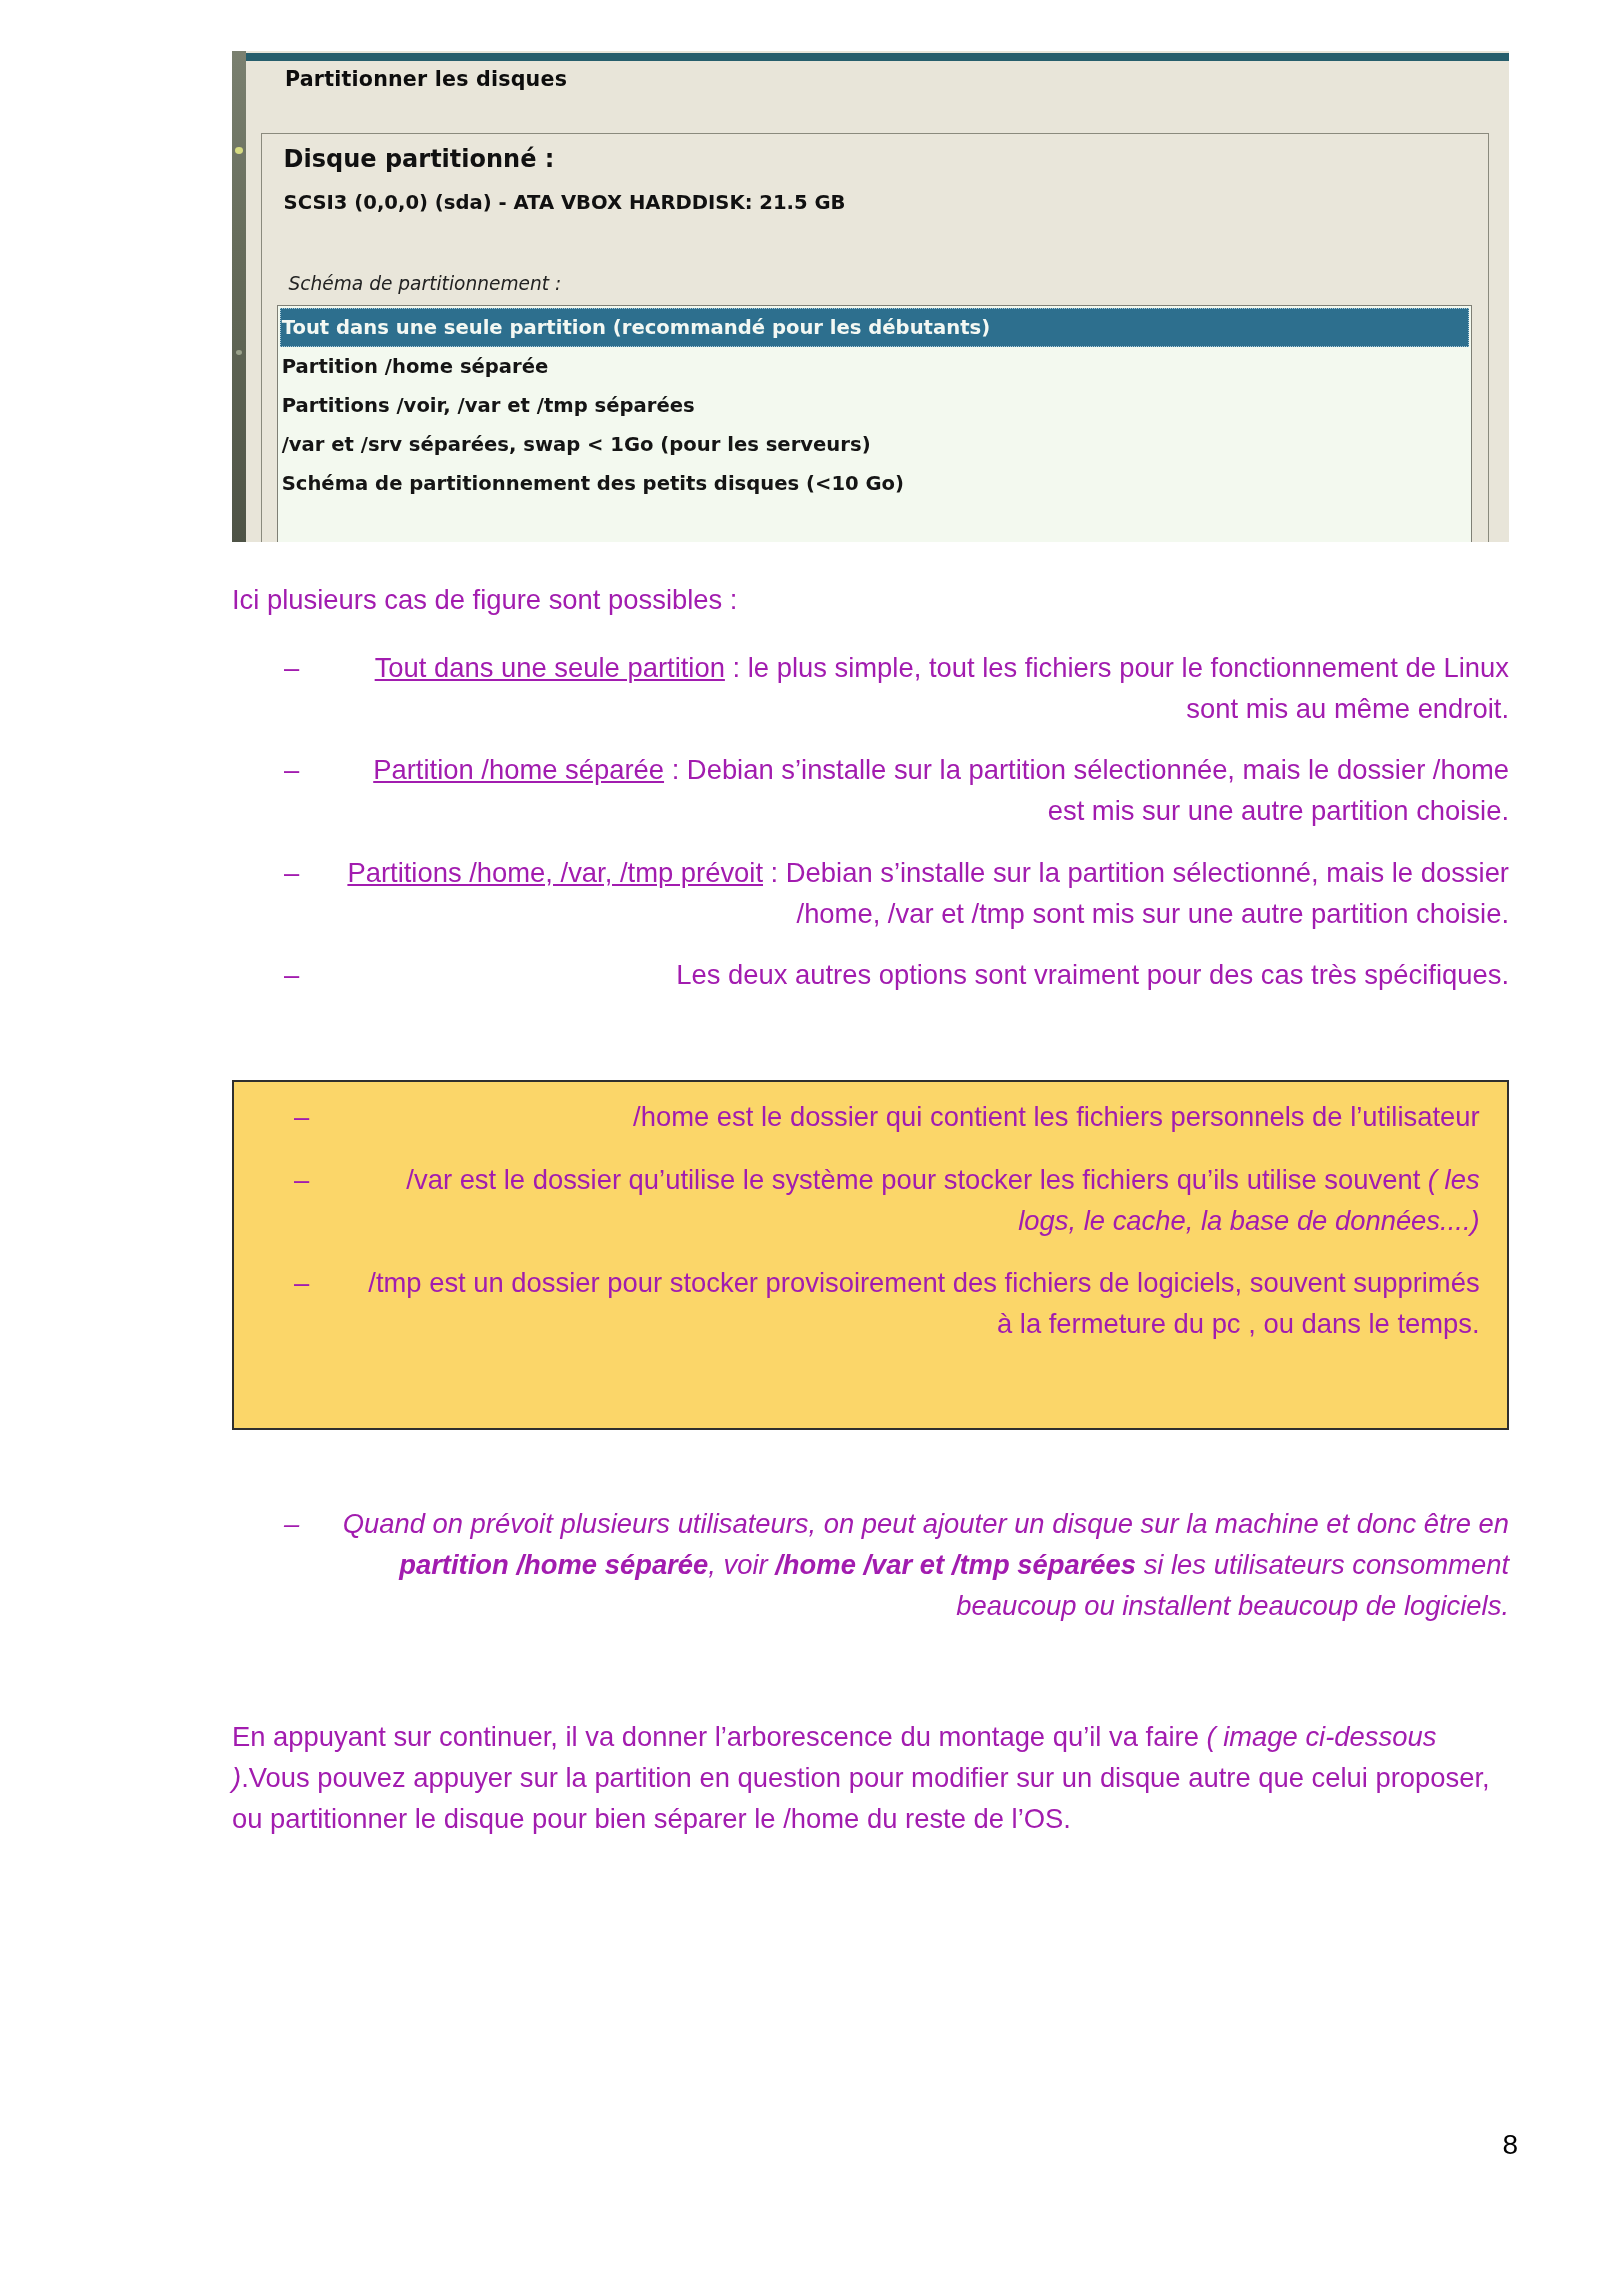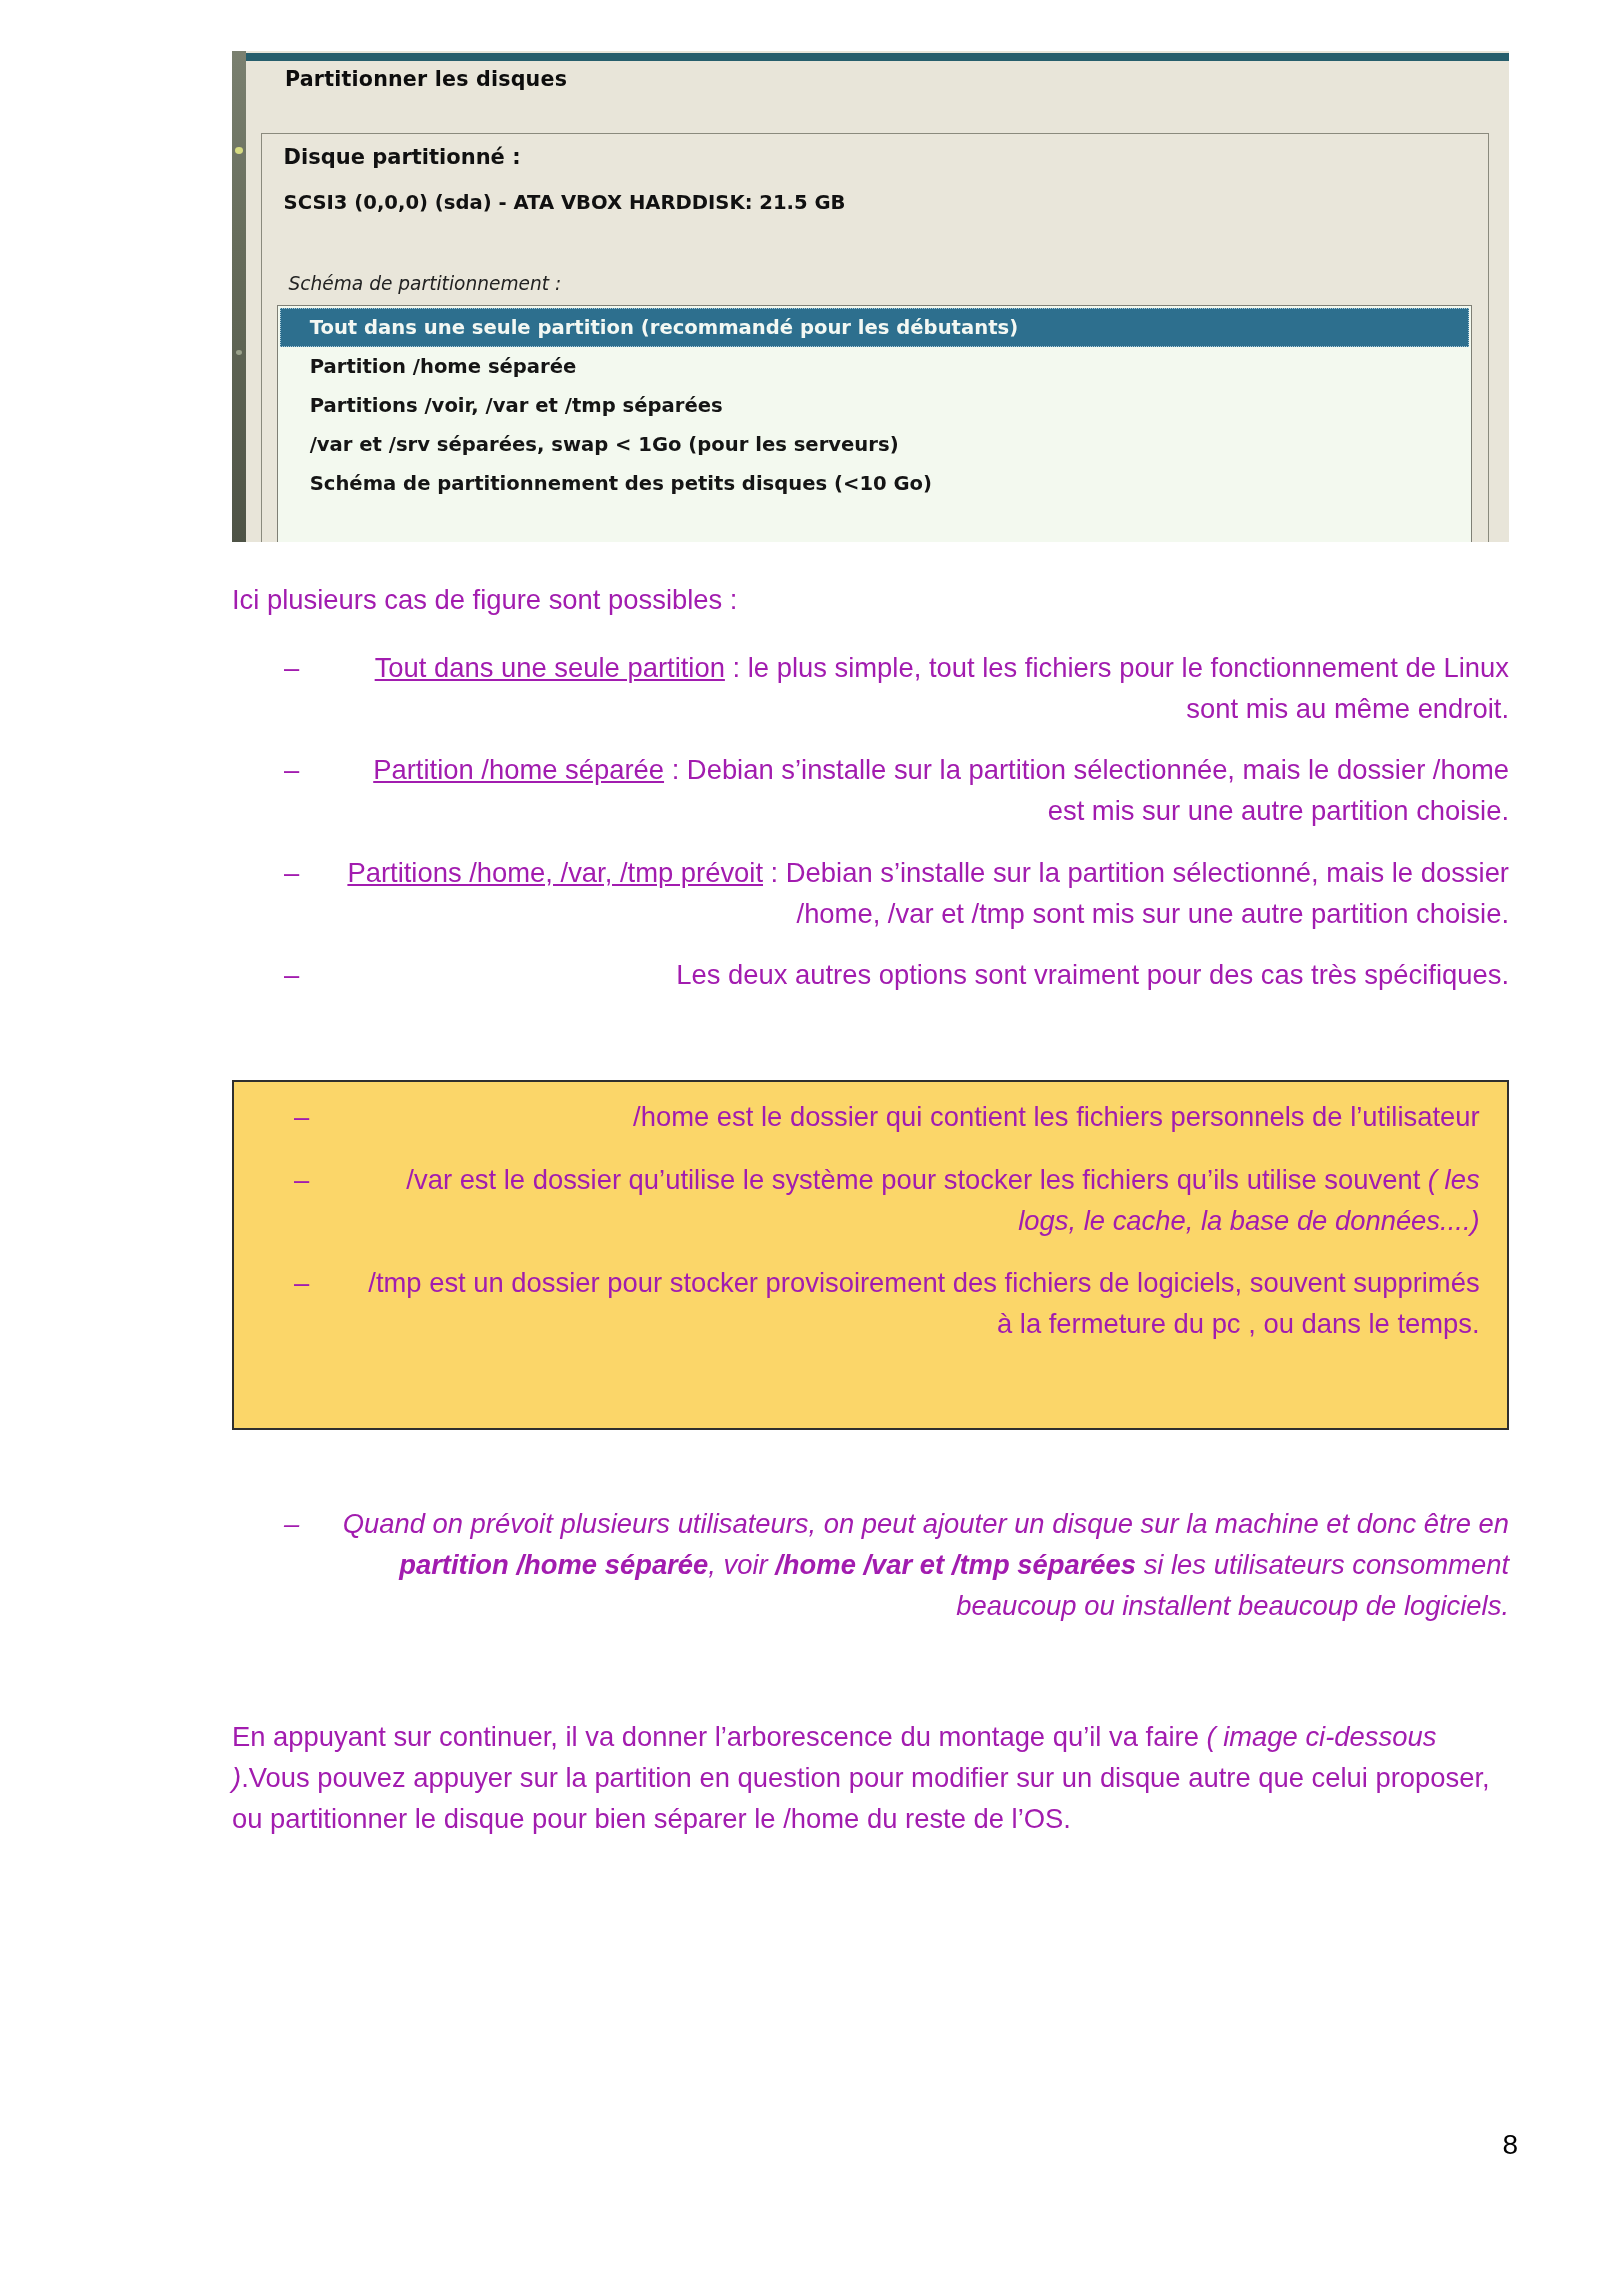--- a/index.html
+++ b/index.html
@@ -19,30 +19,30 @@
     position:absolute; left:0; top:0; width:13.7px; height:100%;
     background:linear-gradient(180deg,#7a8070 0%, #666c5b 40%, #4e5346 100%);
   }
   .speck1 { position:absolute; left:2.9px; top:96px; width:7.8px; height:6.9px; background:#d6db82; border-radius:50%; }
   .speck2 { position:absolute; left:3.9px; top:299px; width:5.9px; height:4.9px; background:#9ba28b; border-radius:50%; }
   .shot-title { position:absolute; left:53px; top:15.7px; font-size:20.6px; font-weight:bold; color:#0d0d0d; letter-spacing:0.2px; }
   .inner {
     position:absolute; left:29px; top:82px; width:1226px; height:421px;
     border:1px solid #8a8a7d; background:#e9e6da;
   }
-  .inner-label { position:absolute; left:21.6px; top:10.8px;  font-size:21px; font-weight:bold; color:#111; }
+  .inner-label { position:absolute; left:21.6px; top:10.8px;  font-size:24px; font-weight:bold; color:#111; }
   .disk       { position:absolute; left:21.6px; top:57px;  font-size:19.6px; font-weight:bold; color:#111; }
   .hint       { position:absolute; left:21.6px; top:103px; font-size:19.6px; font-weight:bold; color:#111; }
   .scheme     { position:absolute; left:26.5px; top:139px; font-size:18.6px; font-style:italic; color:#222; }
   .listbox {
     position:absolute; left:14.7px; top:171px; width:1195px; height:274px;
     background:#f3f9ef; border:1px solid #7f7f75; padding-top:2px; box-sizing:border-box;
   }
   .opt {
-    height:37px; display:flex; align-items:center; padding:0 29px;
+    height:37px; display:flex; align-items:center; padding:0 1px;
     font-size:19.6px; font-weight:bold; color:#151515;
     border:1px dotted transparent; margin:0 2px; white-space:nowrap; cursor:default;
   }
   .opt.selected { background:#2d6f8e; color:#f3f8f3; border:1px dotted #a9cada; }
 
   
   .main {
     position:absolute; left:232px; top:579px; width:1277px;
     font-size:27.4px; line-height:41px; color:#a21caf;
   }

